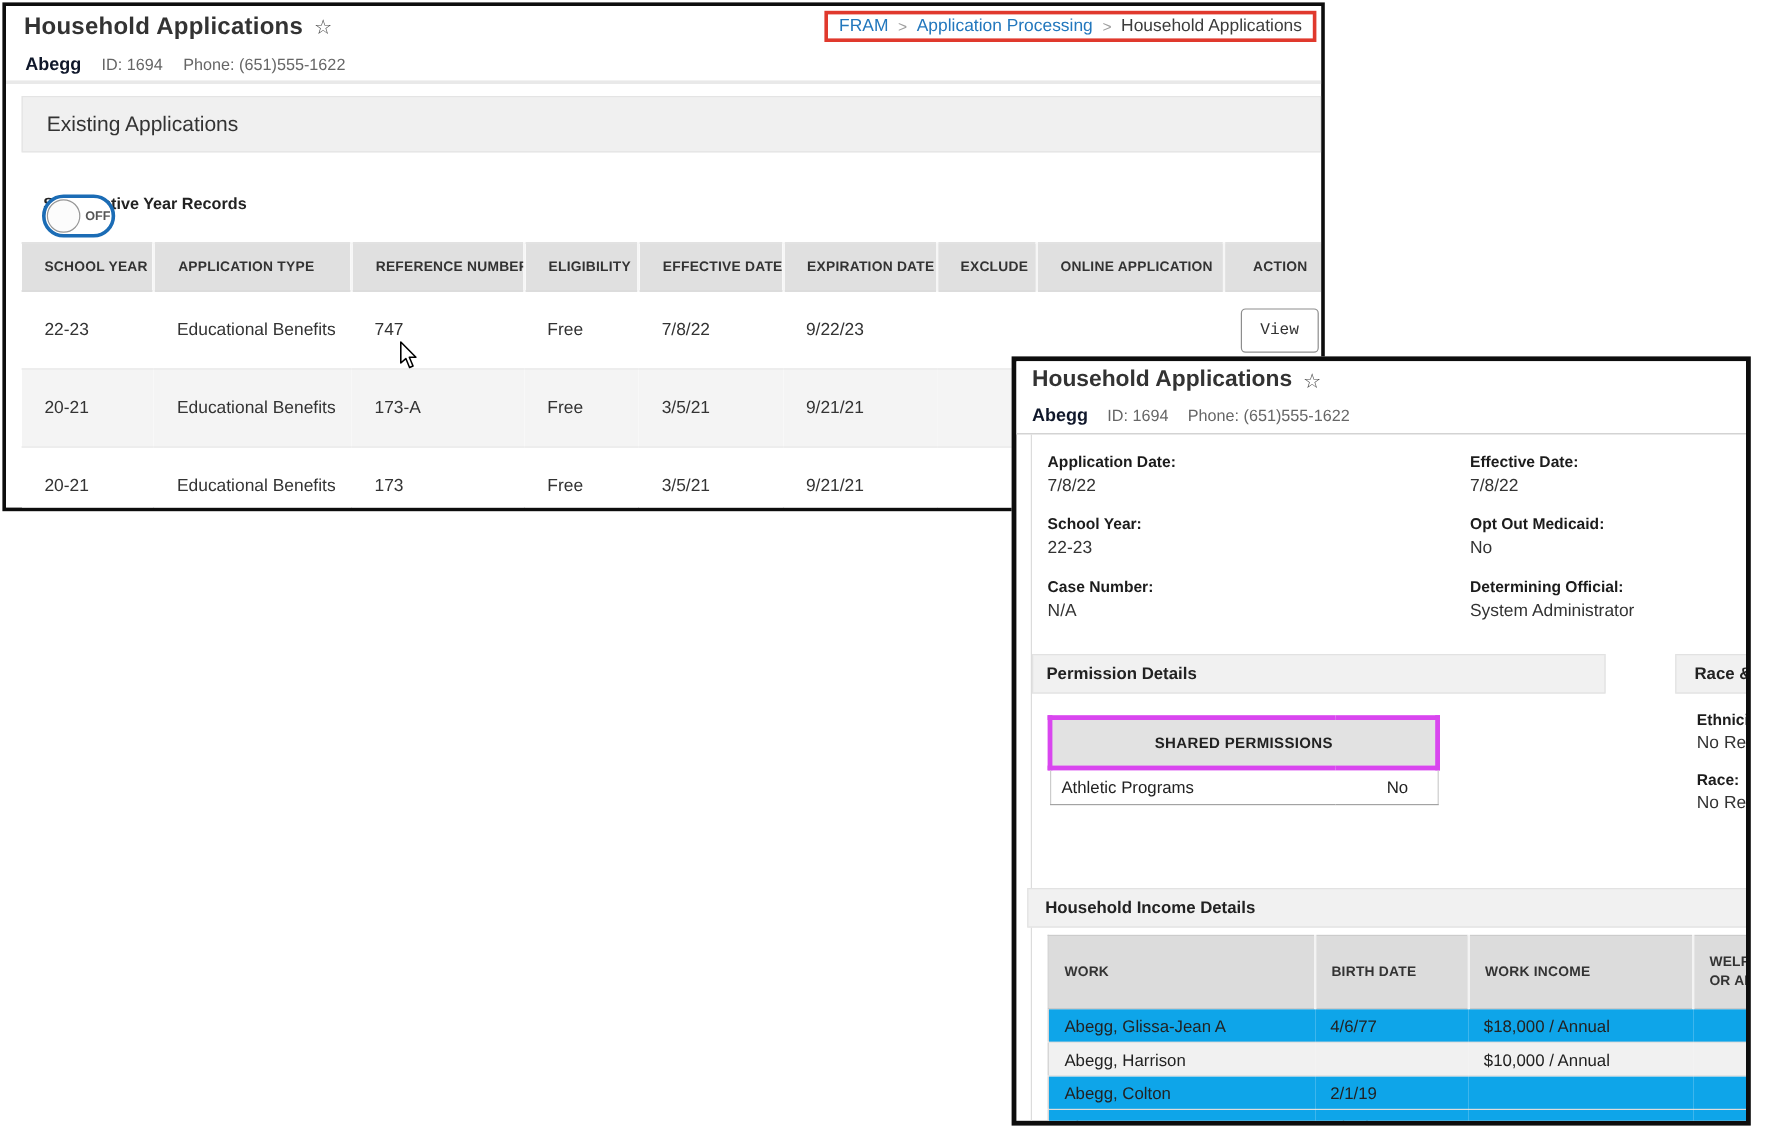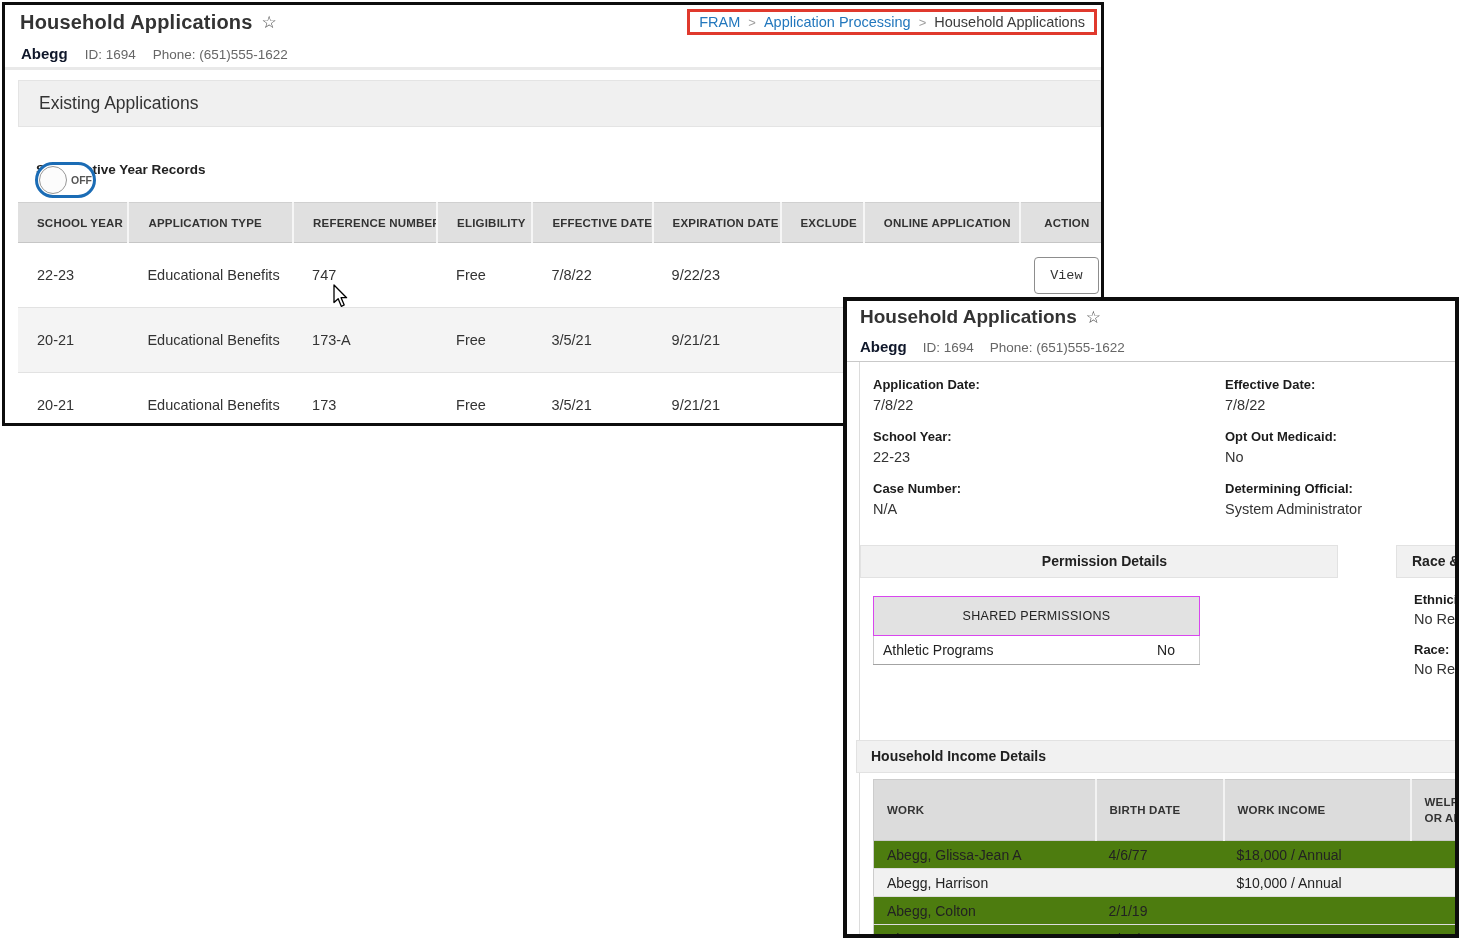--- a/index.html
+++ b/index.html
@@ -56,44 +56,44 @@
   .dw-title{font-size:19px;font-weight:bold;color:#333;margin:0;}
   .dw-person-row{position:absolute;left:13px;top:37px;display:flex;align-items:baseline;gap:16px;font-size:13.5px;color:#666;}
   .left-line{position:absolute;left:12px;top:61px;bottom:0;width:0;border-left:1px solid #dcdcdc;}
 
   .fields{position:absolute;left:26px;top:76px;display:grid;grid-template-columns:352px 240px;row-gap:16px;}
   .field-label{font-size:13px;font-weight:bold;color:#1c1c1c;}
   .field-value{font-size:14.5px;color:#333;margin-top:5px;}
 
   .bar{position:absolute;height:33px;background:#f1f1f1;border:1px solid #e2e2e2;box-sizing:border-box;
     font-size:14px;font-weight:bold;color:#222;line-height:31px;padding-left:11px;white-space:nowrap;overflow:hidden;}
-  .perm-bar{left:13px;top:244px;width:478px;text-align:center;}
+  .perm-bar{left:13px;top:244px;width:478px;}
   .race-bar{left:549px;top:244px;width:240px;padding-left:15px;}
   .income-bar{left:9px;right:-2px;top:439px;padding-left:14px;}
 
   table.shperm{position:absolute;left:26px;top:295px;width:327px;border-collapse:collapse;border:1px solid #ccc;}
-  .shperm th{background:#e2e2e2;border:1px solid #d946ef;height:36px;font-size:12.5px;letter-spacing:0.3px;
-    color:#222;text-align:center;font-weight:normal;}
+  .shperm th{background:#e2e2e2;border:4px solid #d946ef;height:36px;font-size:12.5px;letter-spacing:0.3px;
+    color:#222;text-align:center;font-weight:bold;}
   .shperm td{height:26px;font-size:14px;color:#222;border-bottom:1px solid #a3a3a3;background:#fff;white-space:nowrap;}
   .shperm td.lbl{padding-left:9px;}
   .shperm td.val{text-align:right;padding-right:24px;width:60px;}
 
   .race-eth{position:absolute;left:567px;top:291px;width:220px;white-space:nowrap;}
   .re-label{font-size:13px;font-weight:bold;color:#1c1c1c;}
   .re-value{font-size:14.5px;color:#333;margin-top:4px;}
   .re-group2{margin-top:15px;}
 
   table.income{position:absolute;left:26px;top:478px;width:770px;border-collapse:collapse;table-layout:fixed;border:1px solid #ccc;}
   .income th{background:#dcdcdc;height:58px;font-size:11.5px;font-weight:bold;color:#333;text-align:left;
     vertical-align:middle;padding-left:13px;border-right:2px solid #f3f3f3;border-bottom:1px solid #c9c9c9;
     line-height:1.4;letter-spacing:0.2px;white-space:nowrap;overflow:hidden;}
   .income th:last-child{border-right:none;}
   .income th span{display:block;}
   .income td{height:25px;font-size:14px;color:#222;padding-left:13px;border-bottom:1px solid #ddd;
-    background:#4d7c0f;white-space:nowrap;overflow:hidden;}
+    background:#0ea5e9;white-space:nowrap;overflow:hidden;}
   .income tr.alt td{background:#f1f1f1;}
 </style>
 </head>
 <body>
 
 <section class="window main-window">
 
   <header class="mw-header">
     <div class="title-row">
       <h1 class="page-title">Household Applications</h1>

